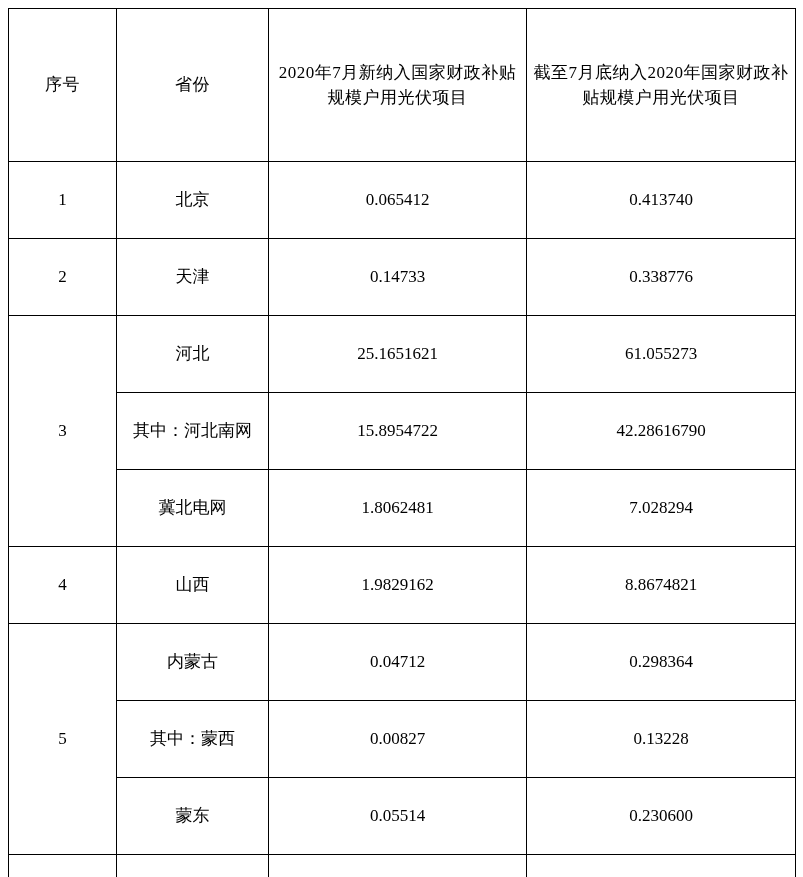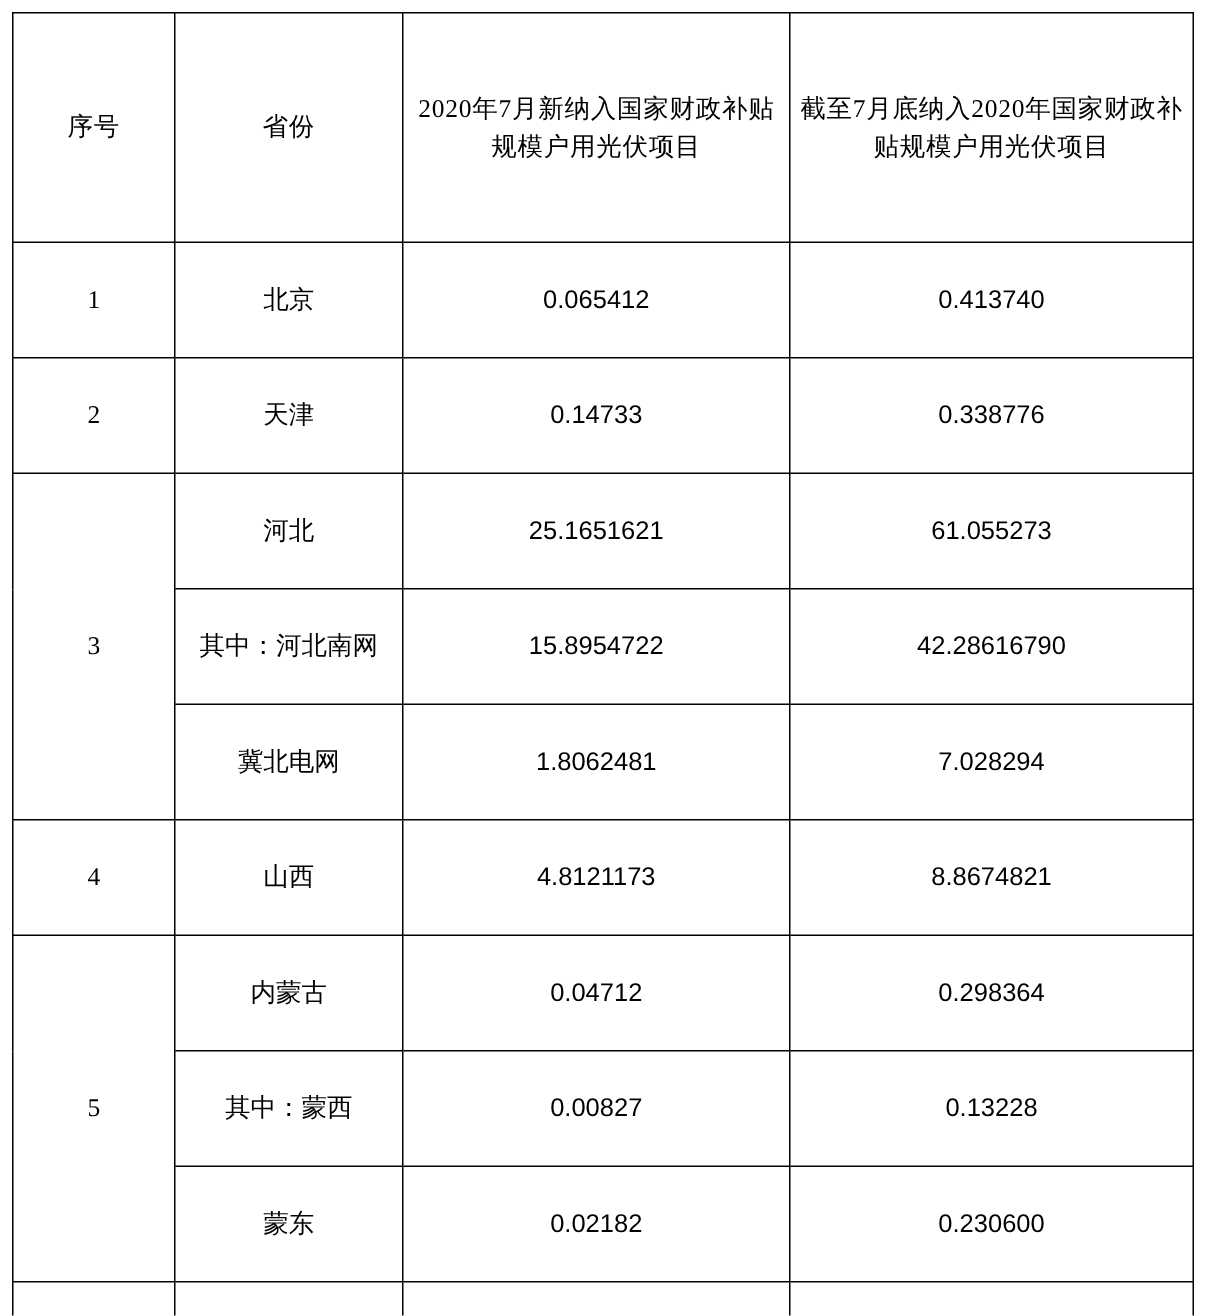--- a/index.html
+++ b/index.html
@@ -47,21 +47,21 @@
   .head-idx, .head-prov {
     font-size: 17px;
   }
   .row-cell {
     height: 68px;
   }
   .sub-cell {
     height: 68px;
   }
   .num {
-    font-family: Liberation Sans, sans-serif;
+    font-family: Liberation Serif, serif;
     font-size: 17px;
   }
 </style>
 </head>
 <body>
 
 <div class="table-wrap">
   <table class="data-table">
     <colgroup>
       <col class="c-idx">
@@ -101,37 +101,37 @@
           <td class="sub-cell num">42.28616790</td>
         </tr>
         <tr>
           <td class="sub-cell">冀北电网</td>
           <td class="sub-cell num">1.8062481</td>
           <td class="sub-cell num">7.028294</td>
         </tr>
         <tr>
           <td class="row-cell" rowspan="1">4</td>
           <td class="row-cell">山西</td>
-          <td class="row-cell num">4.8121173</td>
+          <td class="row-cell num">1.9829162</td>
           <td class="row-cell num">8.8674821</td>
         </tr>
         <tr>
           <td class="row-cell" rowspan="3">5</td>
           <td class="sub-cell">内蒙古</td>
           <td class="sub-cell num">0.04712</td>
           <td class="sub-cell num">0.298364</td>
         </tr>
         <tr>
           <td class="sub-cell">其中：蒙西</td>
           <td class="sub-cell num">0.00827</td>
           <td class="sub-cell num">0.13228</td>
         </tr>
         <tr>
           <td class="sub-cell">蒙东</td>
-          <td class="sub-cell num">0.02182</td>
+          <td class="sub-cell num">0.05514</td>
           <td class="sub-cell num">0.230600</td>
         </tr>
         <tr>
           <td class="row-cell" rowspan="1">6</td>
           <td class="row-cell">辽宁</td>
           <td class="row-cell num">1.488858</td>
           <td class="row-cell num">2.6387795</td>
         </tr>
       </tbody>
   </table>

